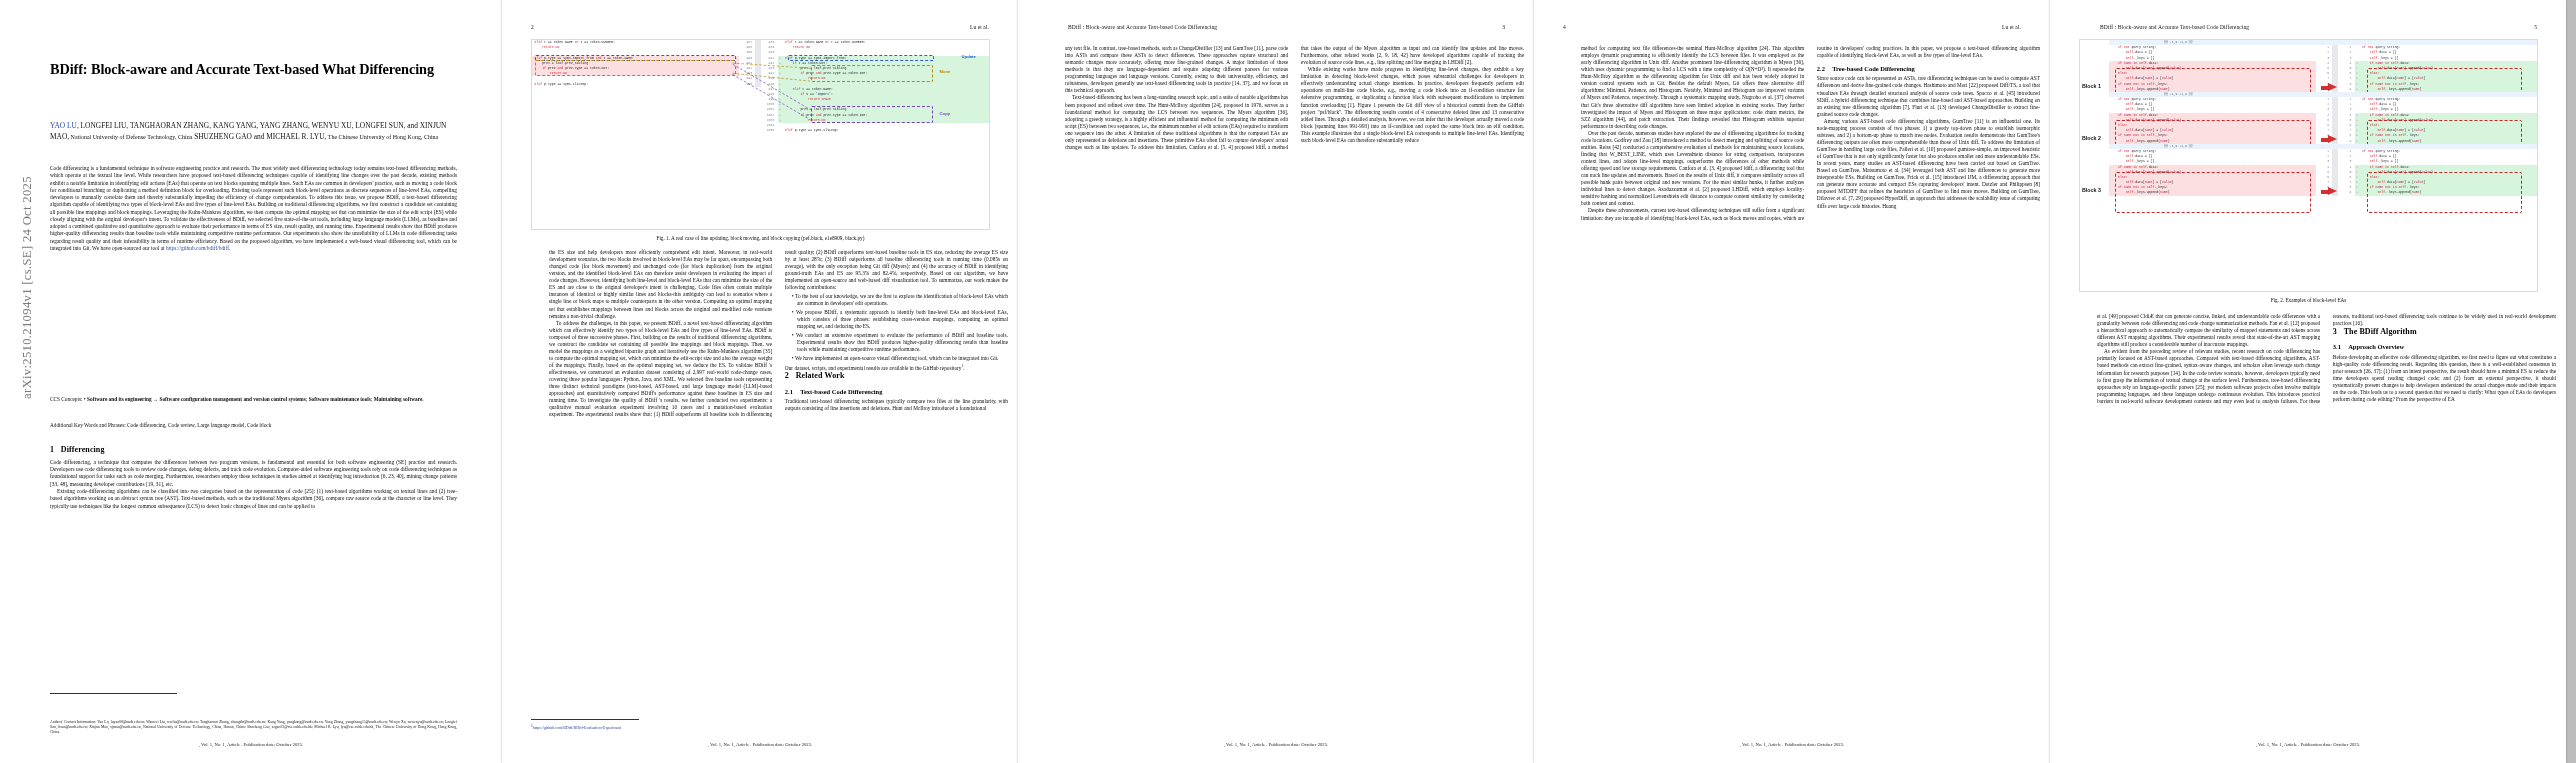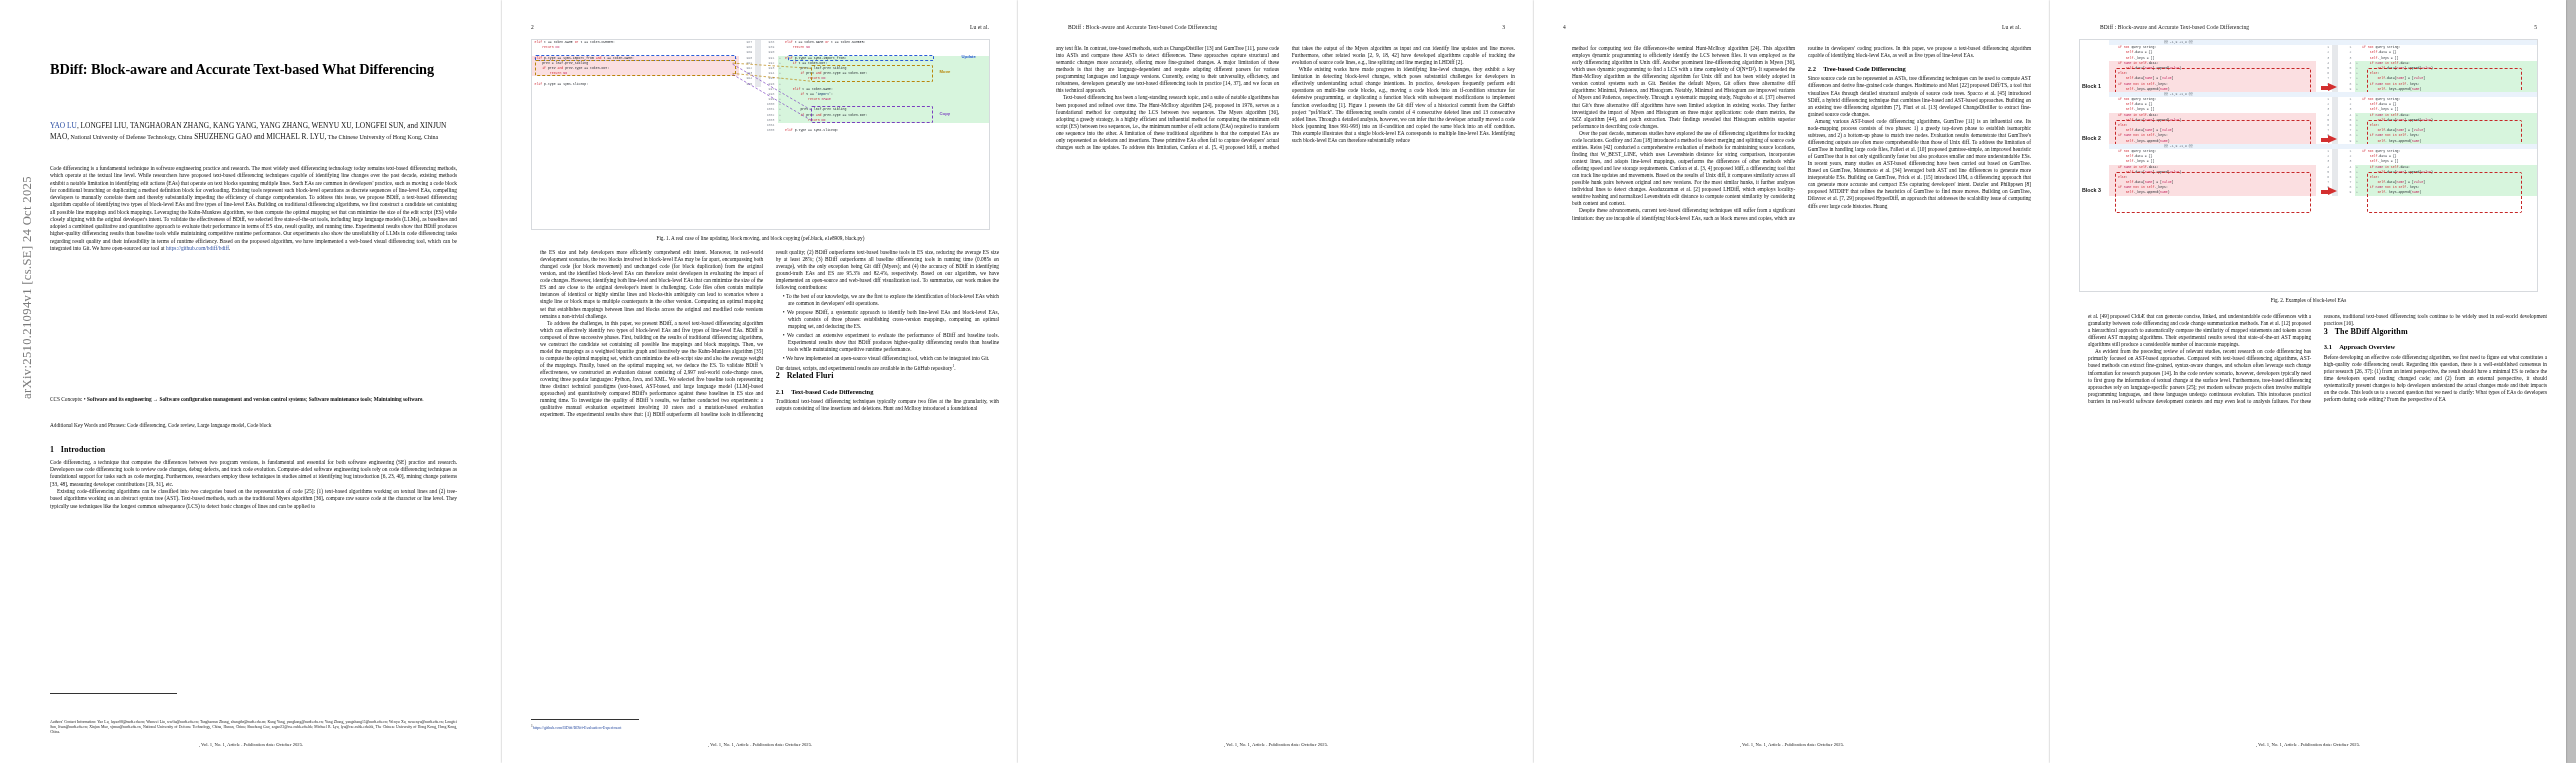--- a/index.html
+++ b/index.html
@@ -164,21 +164,21 @@
     width: 407px;
     font-size: 3.8px;
     line-height: 1.33;
     color: #1d1d1d;
     text-align: justify;
   }
 
   
   .body2 {
     position: absolute;
-    left: 38px; top: 42px;
+    left: 47px; top: 42px;
     width: 459px;
     height: 674px;
     column-count: 2;
     column-gap: 12.7px;
     font-size: 5.3px;
     line-height: 1.335;
     text-align: justify;
     color: #0d0d0d;
   }
   .body2 p, .body1col p { margin: 0; text-indent: 7px; }
@@ -284,21 +284,21 @@
     <div class="ccs">
       <span>CCS Concepts: • </span><b>Software and its engineering</b><span> → </span><b>Software configuration management and version control systems</b><span>; </span><b>Software maintenance tools</b><span>; </span><b>Maintaining software</b>.
     </div>
 
     <div class="addkw">
       <span>Additional Key Words and Phrases: </span><span>Code differencing, Code review, Large language model, Code block</span>
     </div>
 
     <div class="intro">
       <div class="sec-h1">
-        <span class="num">1</span><span>Introduction</span>
+        <span class="num">1</span><span>Differencing</span>
       </div>
       <p>Code differencing, a technique that computes the differences between two program versions, is fundamental and essential for both software engineering (SE) practice and research. Developers use code differencing tools to review code changes, debug defects, and track code evolution. Computer-aided software engineering tools rely on code differencing techniques as foundational support for tasks such as code merging. Furthermore, researchers employ these techniques in studies aimed at identifying bug introduction [6, 23, 40], mining change patterns [33, 48], measuring developer contributions [19, 31], etc.</p>
       <p>Existing code-differencing algorithms can be classified into two categories based on the representation of code [25]: (1) text-based algorithms working on textual lines and (2) tree-based algorithms working on an abstract syntax tree (AST). Text-based methods, such as the traditional Myers algorithm [36], compare raw source code at the character or line level. They typically use techniques like the longest common subsequence (LCS) to detect basic changes of lines and can be applied to</p>
     </div>
 
     <div class="footnote-rule"></div>
     <div class="footnote">Authors' Contact Information: Yao Lu, luyao08@nudt.edu.cn; Wanwei Liu, wwliu@nudt.edu.cn; Tanghaoran Zhang, zhangthr@nudt.edu.cn; Kang Yang, yangkang@nudt.edu.cn; Yang Zhang, yangzhang15@nudt.edu.cn; Wenyu Xu, xuwenyu@nudt.edu.cn; Longfei Sun, lfsun@nudt.edu.cn; Xinjun Mao, xjmao@nudt.edu.cn, National University of Defense Technology, China, Hunan, China; Shuzheng Gao, szgao23@cse.cuhk.edu.hk; Michael R. Lyu, lyu@cse.cuhk.edu.hk, The Chinese University of Hong Kong, Hong Kong, China.</div>
     <div class="footer ctr">, Vol. 1, No. 1, Article . Publication date: October 2025.</div>
   </div>
 
@@ -365,21 +365,21 @@
       <p class="noind">the ES size and help developers more efficiently comprehend edit intent. Moreover, in real-world development scenarios, the two blocks involved in block-level EAs may be far apart, encompassing both changed code (for block movement) and unchanged code (for block duplication) from the original version, and the identified block-level EAs can therefore assist developers in evaluating the impact of code changes. However, identifying both line-level and block-level EAs that can minimize the size of the ES and are close to the original developer's intent is challenging. Code files often contain multiple instances of identical or highly similar lines and blocks-this ambiguity can lead to scenarios where a single line or block maps to multiple counterparts in the other version. Computing an optimal mapping set that establishes mappings between lines and blocks across the original and modified code versions remains a non-trivial challenge.</p>
       <p>To address the challenges, in this paper, we present BDiff, a novel text-based differencing algorithm which can effectively identify two types of block-level EAs and five types of line-level EAs. BDiff is composed of three successive phases. First, building on the results of traditional differencing algorithms, we construct the candidate set containing all possible line mappings and block mappings. Then, we model the mappings as a weighted bipartite graph and iteratively use the Kuhn-Munkres algorithm [35] to compute the optimal mapping set, which can minimize the edit-script size and also the average weight of the mappings. Finally, based on the optimal mapping set, we deduce the ES. To validate BDiff 's effectiveness, we constructed an evaluation dataset consisting of 2,997 real-world code-change cases, covering three popular languages: Python, Java, and XML. We selected five baseline tools representing three distinct technical paradigms (text-based, AST-based, and large language model (LLM)-based approaches) and quantitatively compared BDiff's performance against these baselines in ES size and running time. To investigate the quality of BDiff 's results, we further conducted two experiments: a qualitative manual evaluation experiment involving 10 raters and a mutation-based evaluation experiment. The experimental results show that: (1) BDiff outperforms all baseline tools in differencing result quality; (2) BDiff outperforms text-based baseline tools in ES size, reducing the average ES size by at least 28%; (3) BDiff outperforms all baseline differencing tools in running time (0.085s on average), with the only exception being Git diff (Myers); and (4) the accuracy of BDiff in identifying ground-truth EAs and ES are 95.3% and 82.4%, respectively. Based on our algorithm, we have implemented an open-source and web-based diff visualization tool. To summarize, our work makes the following contributions:</p>
       <ul class="bullets" id="p2bullets">
           <li>To the best of our knowledge, we are the first to explore the identification of block-level EAs which are common in developers' edit operations.</li>
           <li>We propose BDiff, a systematic approach to identify both line-level EAs and block-level EAs, which consists of three phases: establishing cross-version mappings, computing an optimal mapping set, and deducing the ES.</li>
           <li>We conduct an extensive experiment to evaluate the performance of BDiff and baseline tools. Experimental results show that BDiff produces higher-quality differencing results than baseline tools while maintaining competitive runtime performance.</li>
           <li>We have implemented an open-source visual differencing tool, which can be integrated into Git.</li>
         </ul>
       <p class="noind"><span>Our dataset, scripts, and experimental results are available in the GitHub repository</span><sup>1</sup>.</p>
       <div class="sec-h1">
-        <span class="num">2</span><span>Related Fluri</span>
+        <span class="num">2</span><span>Related Work</span>
       </div>
       <div class="sec-h2">
         <span class="num">2.1</span><span>Text-based Code Differencing</span>
       </div>
       <p class="noind">Traditional text-based differencing techniques typically compare two files at the line granularity, with outputs consisting of line insertions and deletions. Hunt and McIlroy introduced a foundational</p>
     </div>
 
     <div class="fnrule2" style="left:29px; bottom:43px;"></div>
     <div class="fn2" style="left:29px; bottom:32px;"><sup>1</sup><span class="fnote-link">https://github.com/BDiff/BDiff-Evaluation-Experiment</span></div>
     <div class="footer ctr">, Vol. 1, No. 1, Article . Publication date: October 2025.</div>

